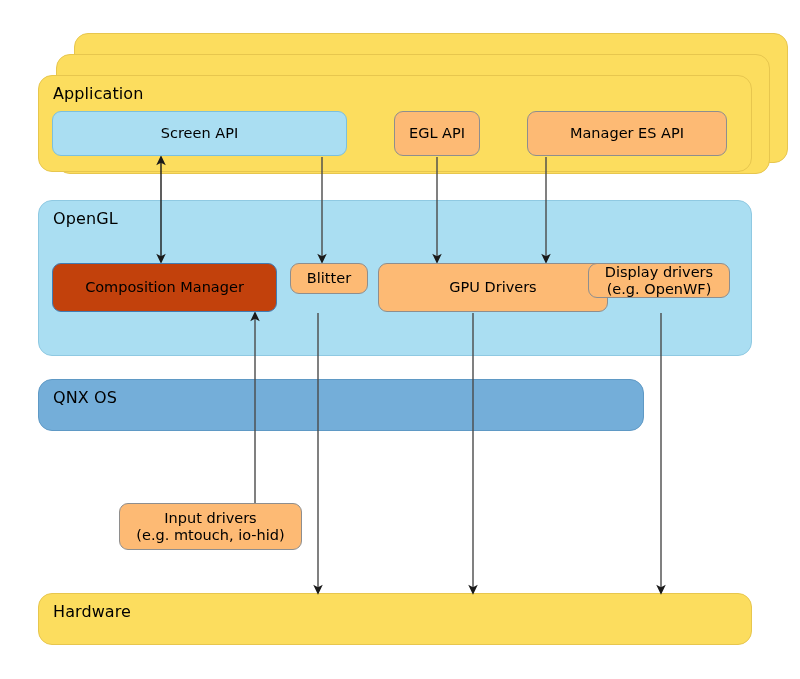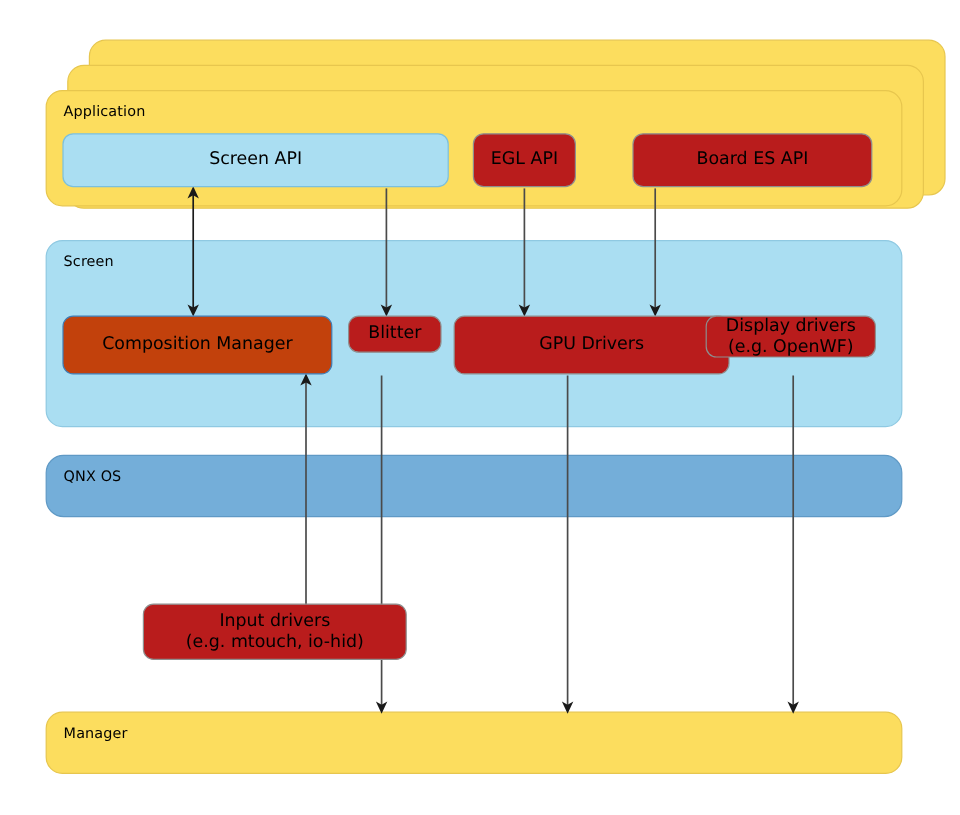--- a/index.html
+++ b/index.html
@@ -41,21 +41,21 @@
   }
   .layer.midblue {
     background: #74aed9;
     border-color: #5f99c5;
   }
 
   .layer-title {
     position: absolute;
     left: 14px;
     top: 9px;
-    font-size: 12px;
+    font-size: 16px;
     line-height: 17px;
     letter-spacing: 0.1px;
     color: #000;
     white-space: nowrap;
   }
 
   
   .ghost {
     z-index: 1;
   }
@@ -74,21 +74,21 @@
     align-items: center;
     justify-content: center;
     text-align: center;
     font-size: 14.5px;
     line-height: 17px;
     color: #000;
     z-index: 6;
     padding: 0 6px;
   }
   .box.grey {
-    background: #b91c1c;
+    background: #fdba74;
     border-color: #8e8e8e;
   }
   .box.cyan {
     background: #aadef2;
     border-color: #7cc0dd;
   }
   .box.blue {
     background: #c2410c;
     border-color: #3f7cb5;
   }
@@ -114,65 +114,65 @@
 <div id="diagram">
 
   <div class="layer yellow ghost" id="app-ghost-2" style="left:74px; top:33px; width:714px; height:130px;"></div>
 
   <div class="layer yellow ghost" id="app-ghost-1" style="left:56px; top:54px; width:714px; height:120px;"></div>
 
   <div class="layer yellow" id="app-card" style="left:38px; top:75px; width:714px; height:97px;">
     <div class="layer-title">Application</div>
   </div>
 
-  <div class="box cyan" style="left:52px; top:111px; width:322px; height:45px;">
+  <div class="box cyan" style="left:52px; top:111px; width:295px; height:45px;">
     <span class="lbl">Screen API</span>
   </div>
 
   <div class="box grey" style="left:394px; top:111px; width:86px; height:45px;">
     <span class="lbl">EGL API</span>
   </div>
 
   <div class="box grey" style="left:527px; top:111px; width:200px; height:45px;">
-    <span class="lbl">Board ES API</span>
+    <span class="lbl">Manager ES API</span>
   </div>
 
   <div class="layer lightblue" style="left:38px; top:200px; width:714px; height:156px;">
-    <div class="layer-title">Screen</div>
+    <div class="layer-title">OpenGL</div>
   </div>
 
   <div class="box blue" style="left:52px; top:263px; width:225px; height:49px;">
     <span class="lbl">Composition Manager</span>
   </div>
 
   <div class="box grey" style="left:290px; top:263px; width:78px; height:31px;">
     <span class="lbl">Blitter</span>
   </div>
 
   <div class="box grey" style="left:378px; top:263px; width:230px; height:49px;">
     <span class="lbl">GPU Drivers</span>
   </div>
 
   <div class="box grey" style="left:588px; top:263px; width:142px; height:35px;">
     <span class="lbl">Display drivers
 (e.g. OpenWF)</span>
   </div>
 
-  <div class="layer midblue" style="left:38px; top:379px; width:714px; height:52px;border-radius:15px;">
+  <div class="layer midblue" style="left:38px; top:379px; width:606px; height:52px;">
     <div class="layer-title">QNX OS</div>
   </div>
 
 
-  <div class="box grey" style="left:119px; top:503px; width:220px; height:47px;">
+  <div class="box grey" style="left:119px; top:503px; width:183px; height:47px;">
     <span class="lbl">Input drivers
 (e.g. mtouch, io-hid)</span>
   </div>
 
   <div class="layer yellow" style="left:38px; top:593px; width:714px; height:52px;">
-    <div class="layer-title">Manager</div>
+    <div class="layer-title">Hardware</div>
   </div>
 
   <svg id="arrows" viewBox="0 0 800 679" width="800" height="679">
     <defs>
       <marker id="ahead" markerWidth="9" markerHeight="9" refX="4.2" refY="4" orient="auto" markerUnits="strokeWidth">
         <path d="M0.4,0.6 L7.6,4 L0.4,7.4 L2.3,4 Z" fill="#1a1a1a"></path>
       </marker>
       <marker id="atail" markerWidth="9" markerHeight="9" refX="4.2" refY="4" orient="auto-start-reverse" markerUnits="strokeWidth">
         <path d="M0.4,0.6 L7.6,4 L0.4,7.4 L2.3,4 Z" fill="#1a1a1a"></path>
       </marker>

